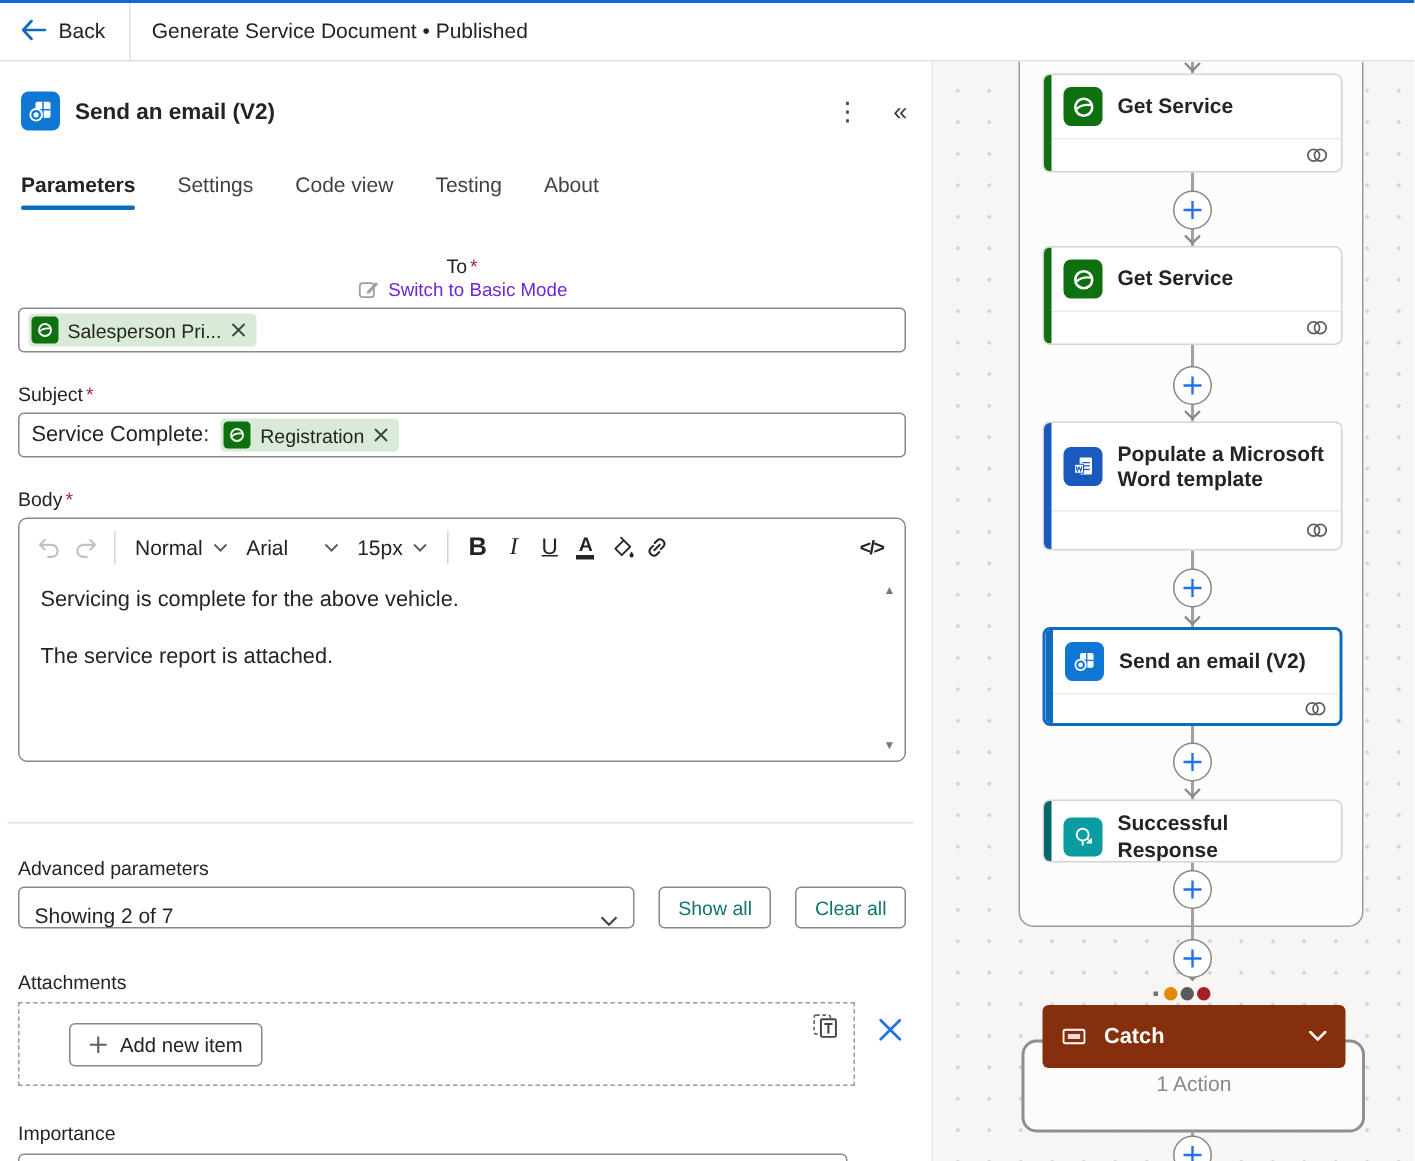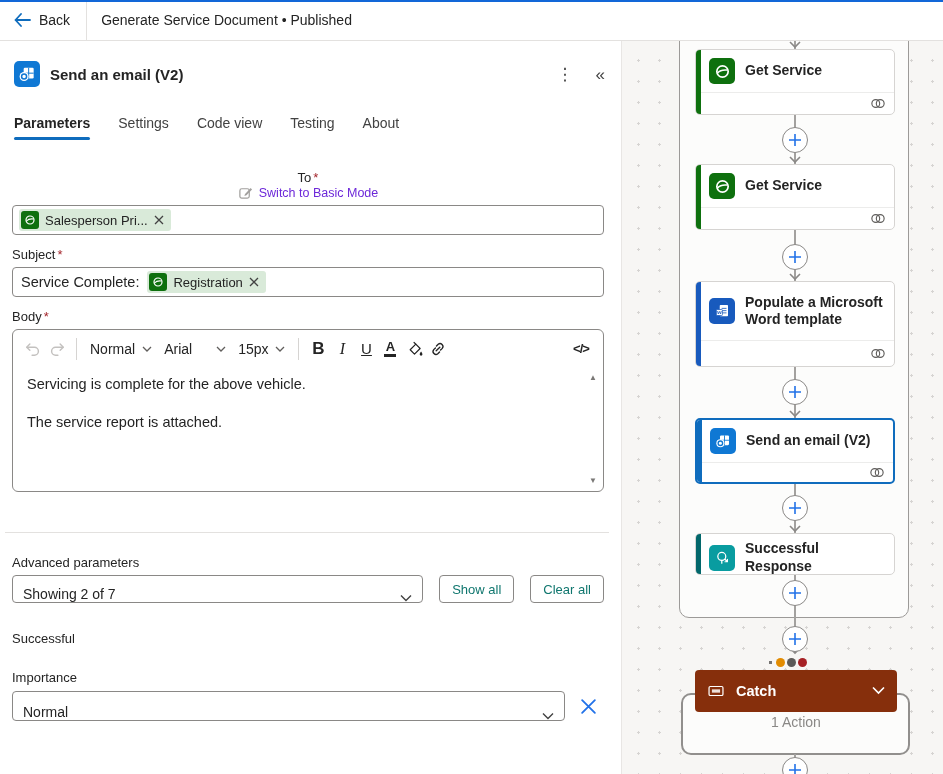--- a/index.html
+++ b/index.html
@@ -81,21 +81,21 @@
   .attach-box { position:relative; width:558px; height:56px; border:1px dashed #9e9c9a; background:#fff; }
   .add-item-btn { position:absolute; left:33px; top:13px; height:29px; padding:0 12px; border:1px solid #8a8886;
     border-radius:4px; background:#fff; font-size:13.5px; display:flex; align-items:center; gap:8px; cursor:pointer; }
   .array-toggle { position:absolute; right:9px; top:5px; cursor:pointer; }
   .clear-x { margin-left:15px; cursor:pointer; display:flex; align-items:center; }
   .attach-row .clear-x { margin-top:10px; align-items:flex-start; }
 
   .importance-row { display:flex; align-items:center; margin-top:6px; }
   .importance-select { width:553px; height:30px; }
 
-  .mt16 { margin-top:12px; } .mt22 { margin-top:22px; } .mt28 { margin-top:28px; } .mt24 { margin-top:24px; } .mt30 { margin-top:30px;flex-direction:column; }
+  .mt16 { margin-top:20px; } .mt22 { margin-top:22px; } .mt28 { margin-top:28px; } .mt24 { margin-top:24px; } .mt30 { margin-top:30px;flex-direction:column; }
 
   
   .canvas { position:absolute; left:622px; top:41px; width:321px; height:733px; overflow:hidden;
     background-color:#f7f6f4;
     background-image:radial-gradient(#d6d4d2 1.1px, transparent 1.3px);
     background-size:21px 21px; background-position:6px 9px; z-index:5; }
   .scope-try { position:absolute; left:57px; top:-12px; width:230px; height:589px;
     border:1.5px solid #9c9a98; border-radius:10px; background:#fcfcfb; z-index:1; }
   .vline { position:absolute; left:172px; width:1.5px; background:#a3a19f; z-index:3; }
   .chev { position:absolute; left:166px; z-index:3; }
@@ -299,21 +299,43 @@
         <div class="select-box adv-select">
           <span class="select-value">Showing 2 of 7</span>
           <svg width="12" height="8" viewBox="0 0 12 8">
               <path d="M1 1.5l5 5 5-5" fill="none" stroke="#424242" stroke-width="1.4"></path>
             </svg>
         </div>
         <div class="btn">Show all</div>
         <div class="btn">Clear all</div>
       </div>
 
-      <div class="field-label mt28">Successful</div>
+      <div class="field-label mt28">Attachments</div>
+      <div class="attach-row">
+        <div class="attach-box">
+          <div class="add-item-btn">
+            <svg width="13" height="13" viewBox="0 0 14 14">
+                <path d="M7 1v12M1 7h12" stroke="#616161" stroke-width="1.5"></path>
+              </svg>
+            <span>Add new item</span>
+          </div>
+          <div class="array-toggle">
+            <svg width="20" height="20" viewBox="0 0 22 22">
+                <rect x="3" y="3" width="12" height="14" rx="1.5" fill="none" stroke="#616161" stroke-width="1.2" stroke-dasharray="2.6 2"></rect>
+                <rect x="8" y="6" width="11" height="13" rx="1" fill="#fff" stroke="#424242" stroke-width="1.4"></rect>
+                <path d="M10.5 9.5h6M13.5 9.5v7" stroke="#424242" stroke-width="1.5"></path>
+              </svg>
+          </div>
+        </div>
+        <div class="clear-x">
+          <svg width="17" height="17" viewBox="0 0 16 16">
+              <path d="M2 2l12 12M14 2L2 14" stroke="#2272e8" stroke-width="1.7" stroke-linecap="round"></path>
+            </svg>
+        </div>
+      </div>
 
       <div class="field-label mt24">Importance</div>
       <div class="importance-row">
         <div class="select-box importance-select">
           <span class="select-value">Normal</span>
           <svg width="12" height="8" viewBox="0 0 12 8">
               <path d="M1 1.5l5 5 5-5" fill="none" stroke="#424242" stroke-width="1.4"></path>
             </svg>
         </div>
         <div class="clear-x">

